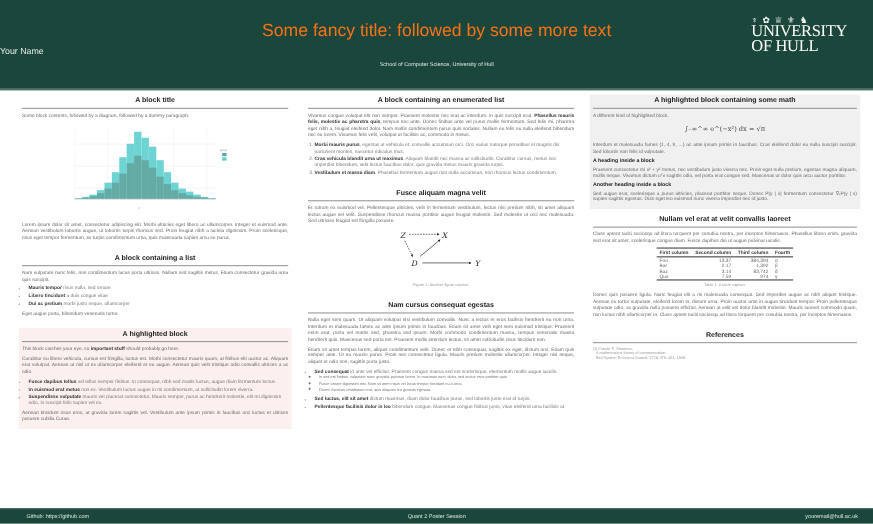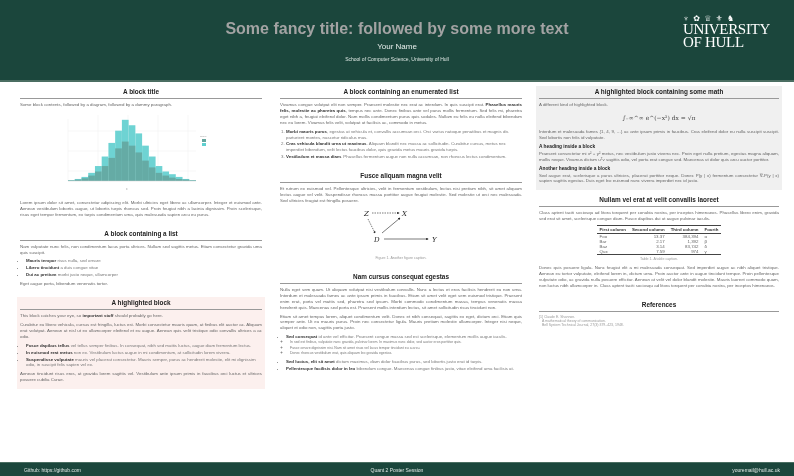--- a/index.html
+++ b/index.html
@@ -1,19 +1,19 @@
 <!DOCTYPE html>
 <html><head>
 <meta charset="utf-8">
 <style>
 *{box-sizing:border-box;margin:0;padding:0}
 body{width:794px;height:476px;overflow:hidden;background:#fff;font-family:"Liberation Sans",sans-serif;color:#555;position:relative}
 .header{position:absolute;left:0;top:0;width:794px;height:82px;background:#1b463c;border-bottom:2px solid #4b6e62}
-.title{position:absolute;top:20px;left:0;width:794px;text-align:center;color:#a3a3a3;font-weight:bold;font-size:16px}
-.author{position:absolute;top:42px;width:794px;text-align:center;color:#e8efec;font-size:8px}
+.title{position:absolute;top:20px;left:0;width:794px;text-align:center;color:#f97316;font-weight:normal;font-size:16px}
+.author{position:absolute;top:42px;width:794px;color:#e8efec;font-size:8px}
 .inst{position:absolute;top:56px;width:794px;text-align:center;color:#dfe8e4;font-size:5px}
 .logo{position:absolute;left:683px;top:14px;color:#fff}
 .logo .crests{font-size:8px;letter-spacing:1px}
 .logo .uni{font-family:"Liberation Serif",serif;font-size:15px;line-height:13px;letter-spacing:-.3px}
 .footer{position:absolute;left:0;top:462px;width:794px;height:14px;background:#1b463c;border-top:1px solid #4b6e62;color:#dfe8e4;font-size:5px}
 .footer span{position:absolute;top:4px}
 .col{position:absolute;top:86px}
 .block{padding:2px 3px 3px 3px;margin-bottom:4px}
 .block.hl{background:#fcf0ee}
 .block.hl2{background:#f0f0f0}

